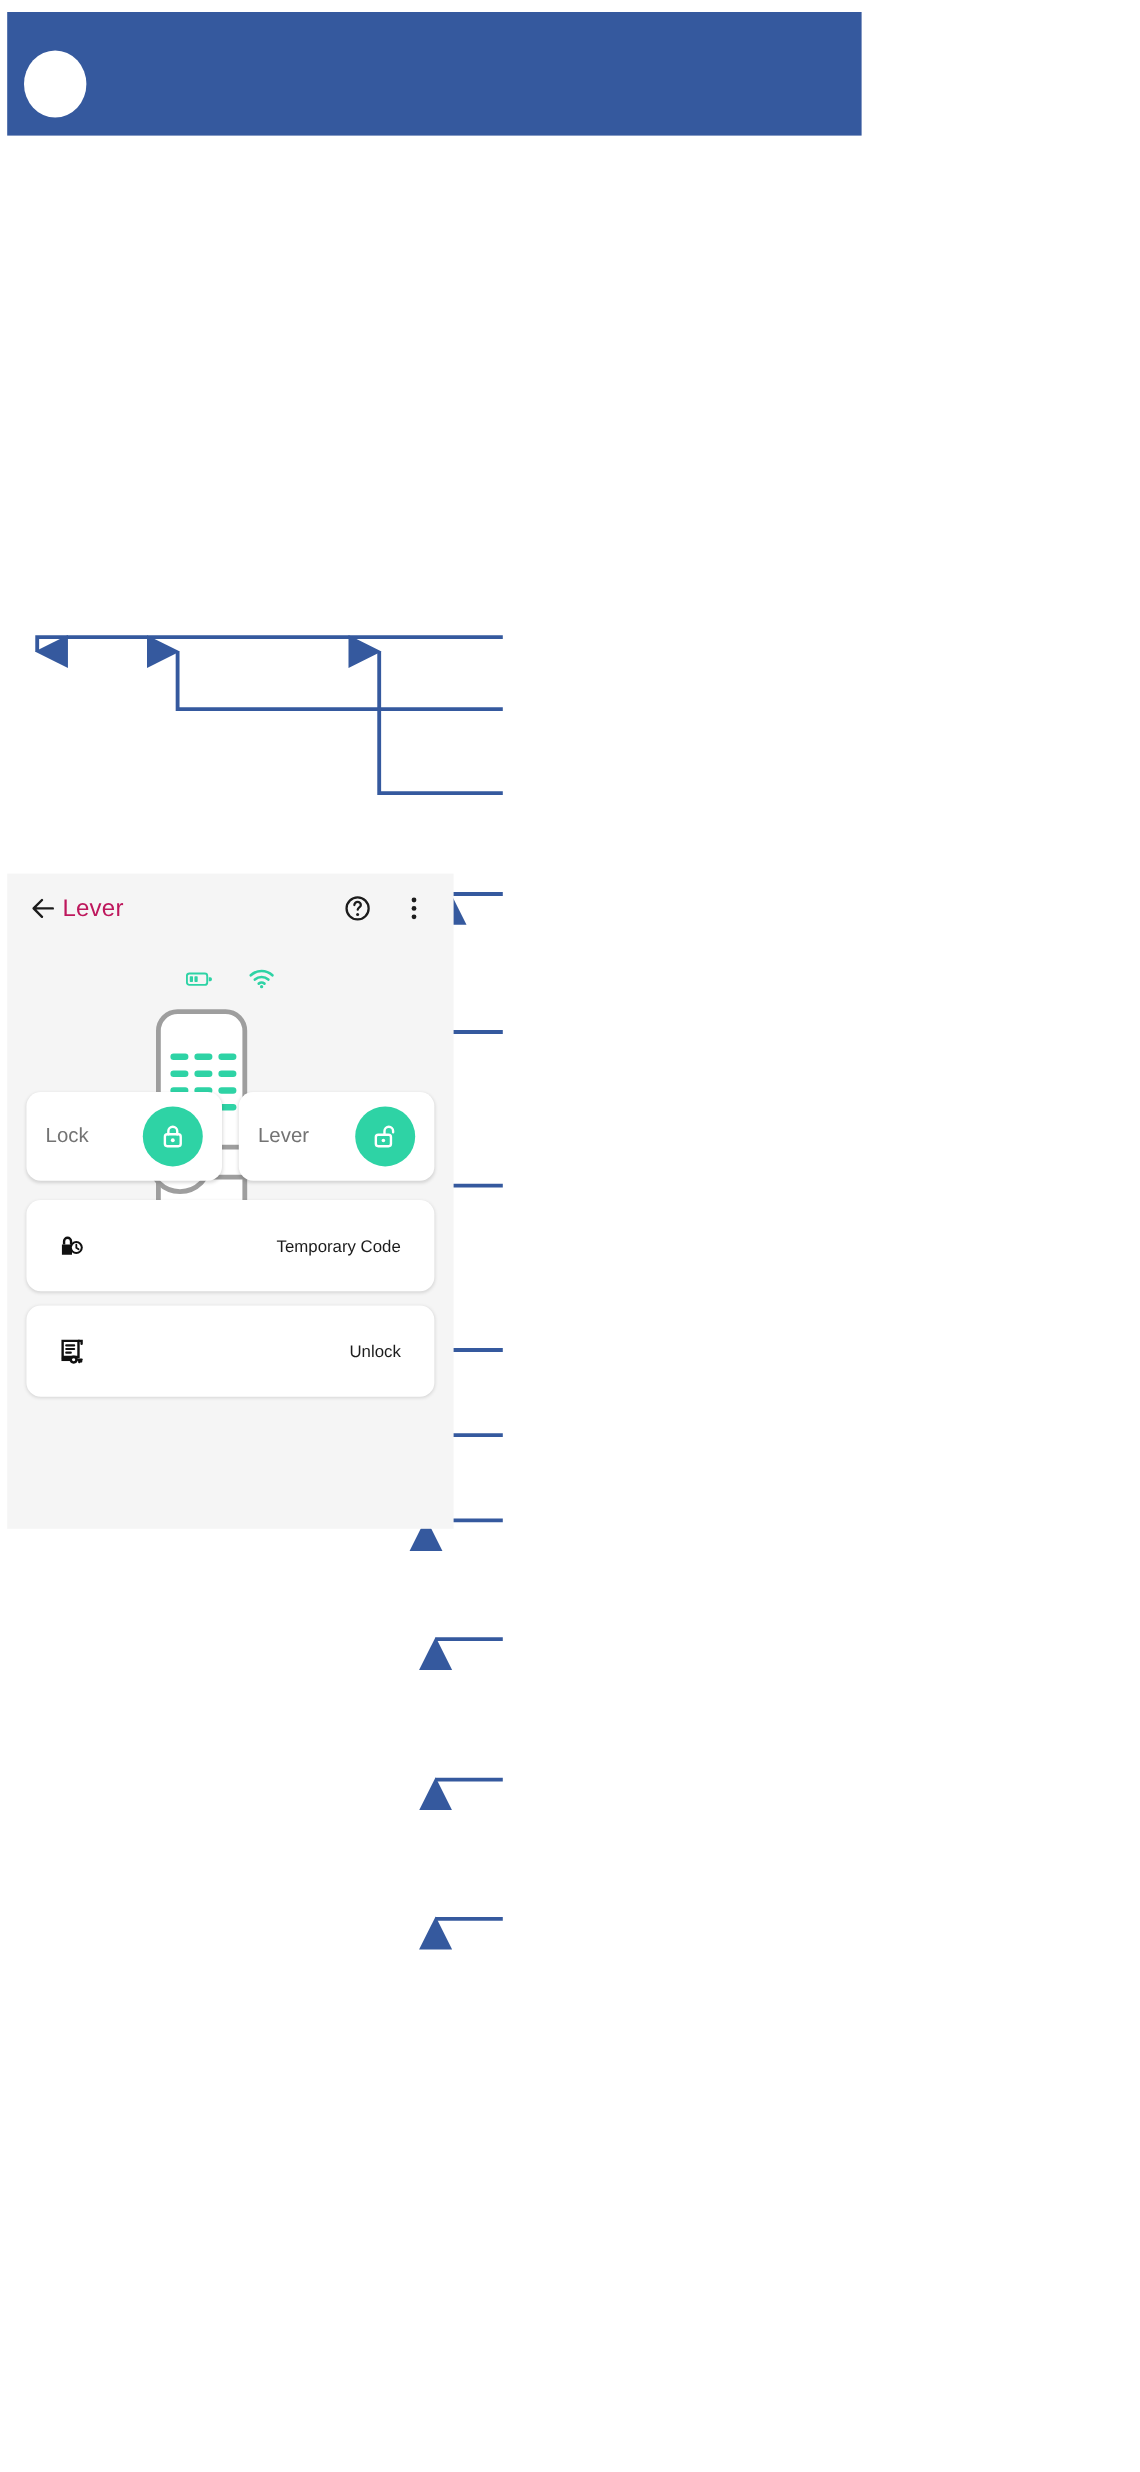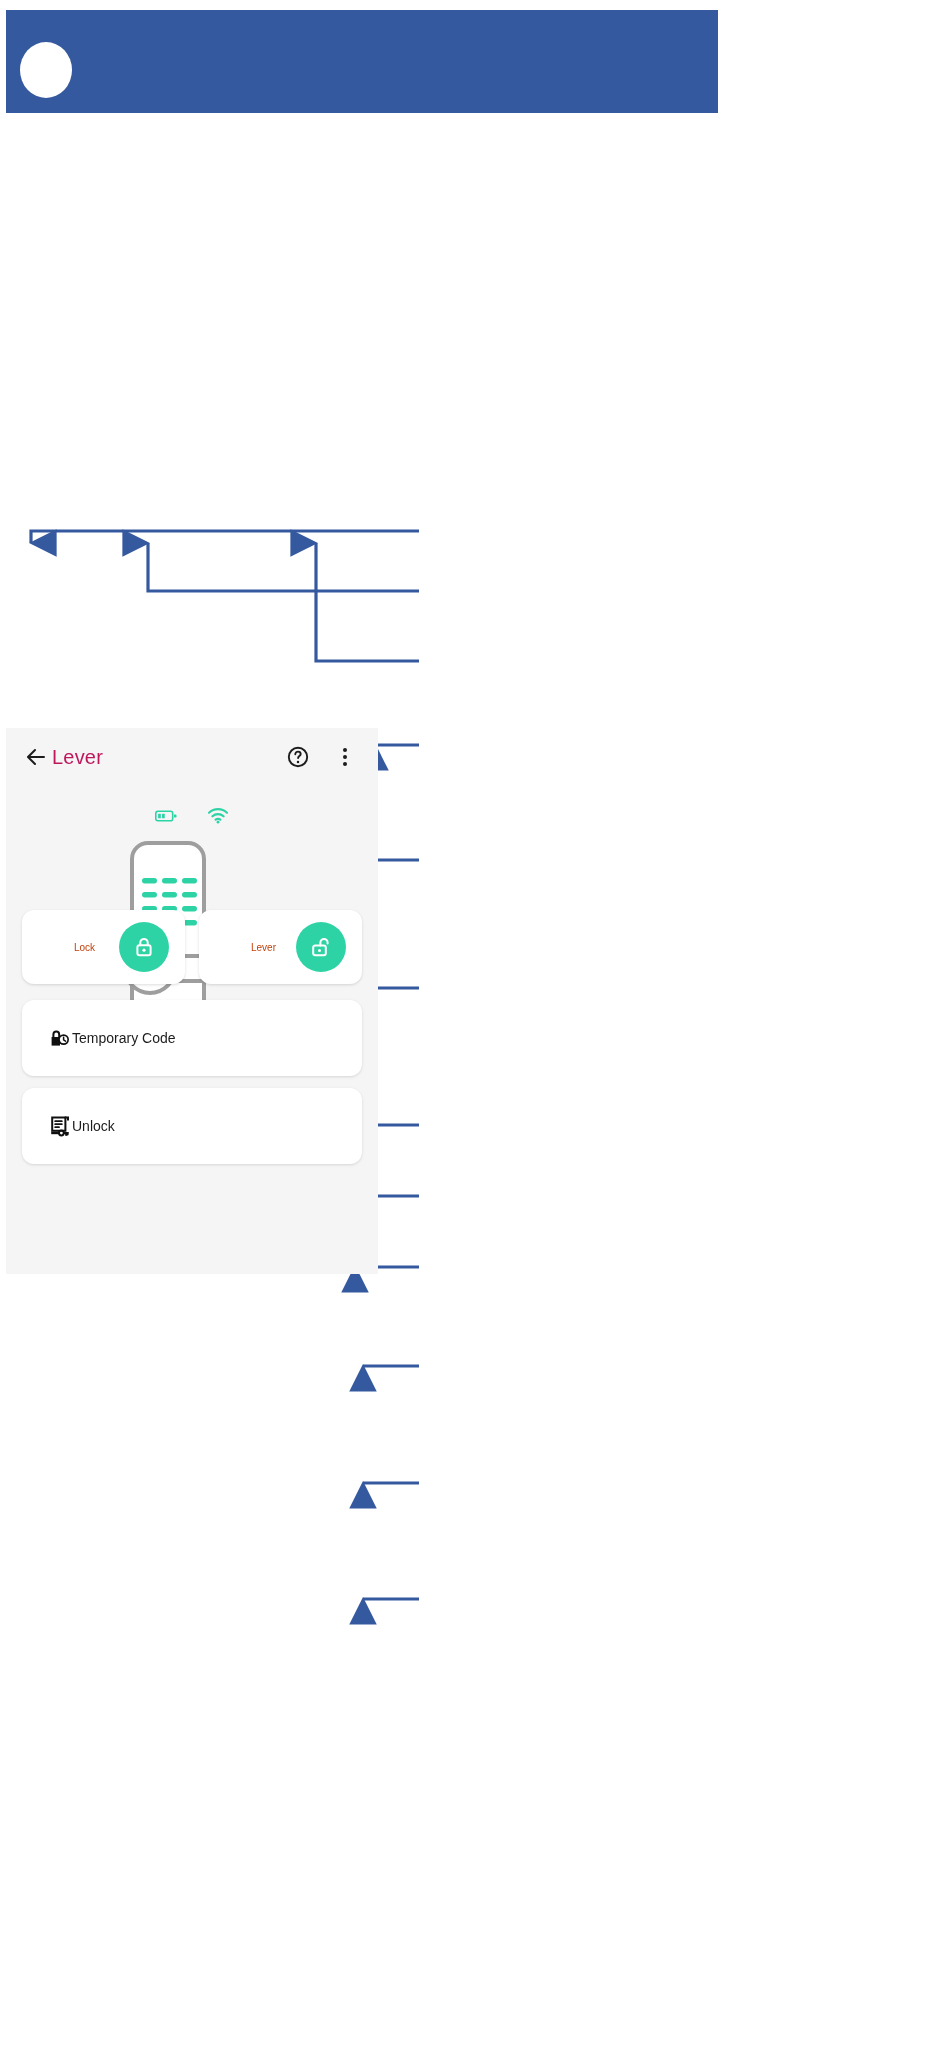--- a/index.html
+++ b/index.html
@@ -141,23 +141,22 @@
     border-radius: 12px;
     box-shadow: 0 1px 3px rgba(0,0,0,.14);
     display: flex;
     align-items: center;
     justify-content: space-between;
     padding: 0 16px 0 16px;
     cursor: pointer;
     box-sizing: border-box;
   }
   .action-card .label {
-    font-size: 10px;
-    color: #c2410c;
-    margin-left: 36px;
+    font-size: 17px;
+    color: #737373;
   }
   .circle-btn {
     width: 50px;
     height: 50px;
     border-radius: 50%;
     background: #2ed3a5;
     display: flex;
     align-items: center;
     justify-content: center;
     flex: 0 0 auto;
@@ -173,20 +172,21 @@
     flex-direction: column;
     gap: 12px;
   }
   .menu-card {
     height: 76px;
     background: #ffffff;
     border-radius: 12px;
     box-shadow: 0 1px 3px rgba(0,0,0,.13);
     display: flex;
     align-items: center;
+    justify-content: space-between;
     padding: 0 28px 0 26px;
     box-sizing: border-box;
     cursor: pointer;
   }
   .menu-card .mlabel {
     font-size: 14px;
     color: #1c1c1c;
   }
   .menu-card .mic { width: 24px; height: 24px; flex: 0 0 auto; }
 </style>

